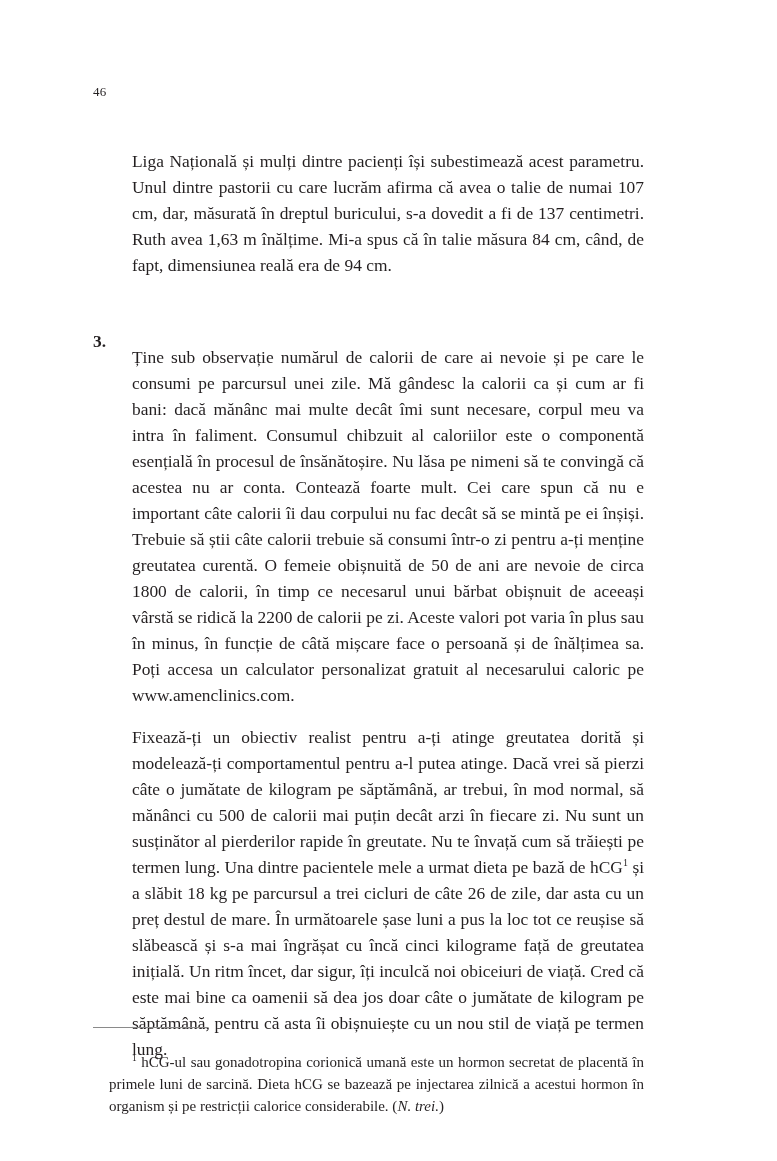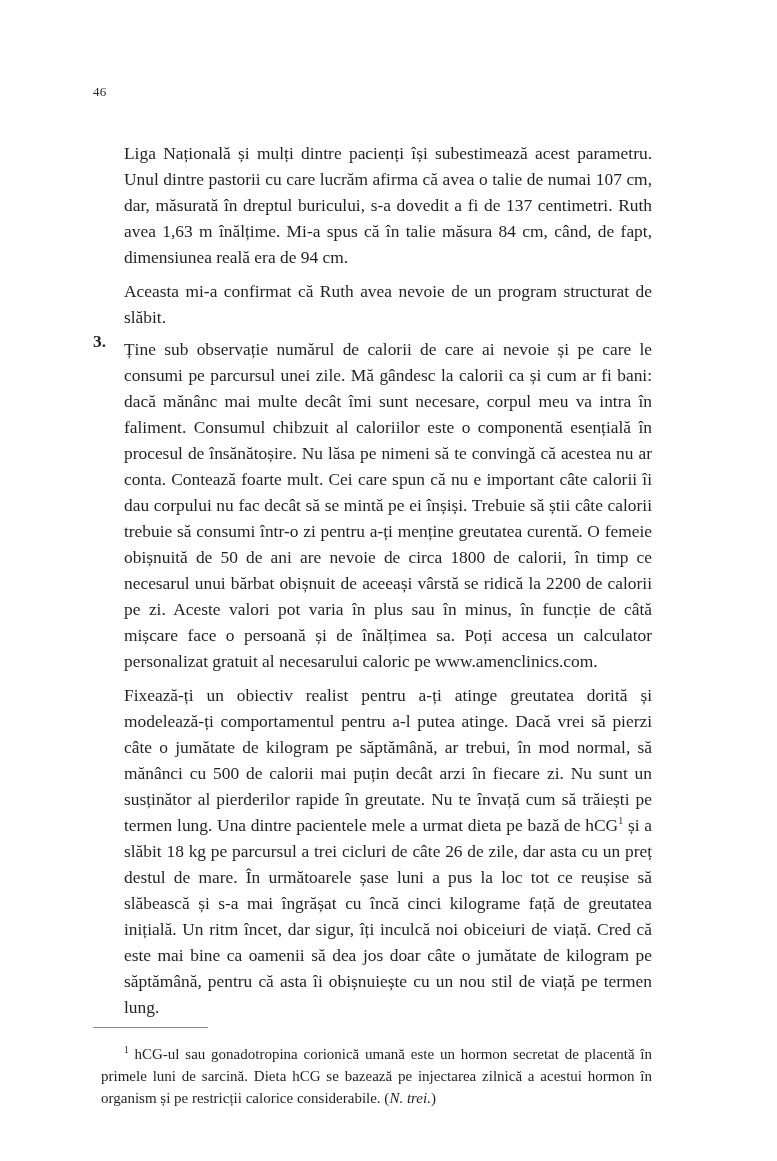--- a/index.html
+++ b/index.html
@@ -38,21 +38,21 @@
     .body-text {
       position: absolute;
       left: 116px;
       width: 544px;
       font-size: 17.4px;
       line-height: 26px;
       text-align: justify;
       hyphens: manual;
     }
     .para {
-      margin: 8px;
+      margin: 16px;
     }
     .block-1 { top: 132px; }
     .block-2 { top: 328px; }
     .item-number {
       position: absolute;
       left: -23px;
       top: 0;
       font-weight: bold;
     }
     .bold {
@@ -94,21 +94,20 @@
   </style>
 </head>
 <body>
 
 <div class="header">
   <span class="page-number">46</span>
 </div>
 
 <div class="body-text block-1">
   <p class="para">Liga Națională și mulți dintre pacienți își subestimează acest parametru. Unul dintre pastorii cu care lucrăm afirma că avea o talie de numai 107 cm, dar, măsurată în dreptul buricului, s-a dovedit a fi de 137 centimetri. Ruth avea 1,63 m înălțime. Mi-a spus că în talie măsura 84 cm, când, de fapt, dimensiunea reală era de 94 cm.</p>
-  <p class="para">Aceasta mi-a confirmat că Ruth avea nevoie de un program structurat de slăbit.</p>
 </div>
 
 <div class="body-text block-2">
   <span class="item-number">3.</span>
   <p class="para"><span class="bold">Ține sub observație numărul de calorii de care ai nevoie și pe care le consumi pe parcursul unei zile</span><span>.</span><span> Mă gândesc la calorii ca și cum ar fi bani: dacă mănânc mai multe decât îmi sunt necesare, corpul meu va intra în faliment. Consumul chibzuit al caloriilor este o componentă esențială în procesul de însănătoșire. Nu lăsa pe nimeni să te convingă că acestea nu ar conta. Contează foarte mult. Cei care spun că nu e important câte calorii îi dau corpului nu fac decât să se mintă pe ei înșiși. Trebuie să știi câte calorii trebuie să consumi într-o zi pentru a-ți menține greutatea curentă. O femeie obișnuită de 50 de ani are nevoie de circa 1800 de calorii, în timp ce necesarul unui bărbat obișnuit de aceeași vârstă se ridică la 2200 de calorii pe zi. Aceste valori pot varia în plus sau în minus, în funcție de câtă mișcare face o persoană și de înălțimea sa. Poți accesa un calculator personalizat gratuit al necesarului caloric pe </span><span>www.amenclinics.com</span><span>.</span></p>
   <p class="para"><span>Fixează-ți un obiectiv realist pentru a-ți atinge greutatea dorită și modelează-ți comportamentul pentru a-l putea atinge. Dacă vrei să pierzi câte o jumătate de kilogram pe săptămână, ar trebui, în mod normal, să mănânci cu 500 de calorii mai puțin decât arzi în fiecare zi. Nu sunt un susținător al pierderilor rapide în greutate. Nu te învață cum să trăiești pe termen lung. Una dintre pacientele mele a urmat dieta pe bază de hCG</span><sup class="fnref">1</sup><span> și a slăbit 18 kg pe parcursul a trei cicluri de câte 26 de zile, dar asta cu un preț destul de mare. În următoarele șase luni a pus la loc tot ce reușise să slăbească și s-a mai îngrășat cu încă cinci kilograme față de greutatea inițială. Un ritm încet, dar sigur, îți inculcă noi obiceiuri de viață. Cred că este mai bine ca oamenii să dea jos doar câte o jumătate de kilogram pe săptămână, pentru că asta îi obișnuiește cu un nou stil de viață pe termen lung.</span></p>
 </div>
 
 <div class="footnote-rule"></div>
 

